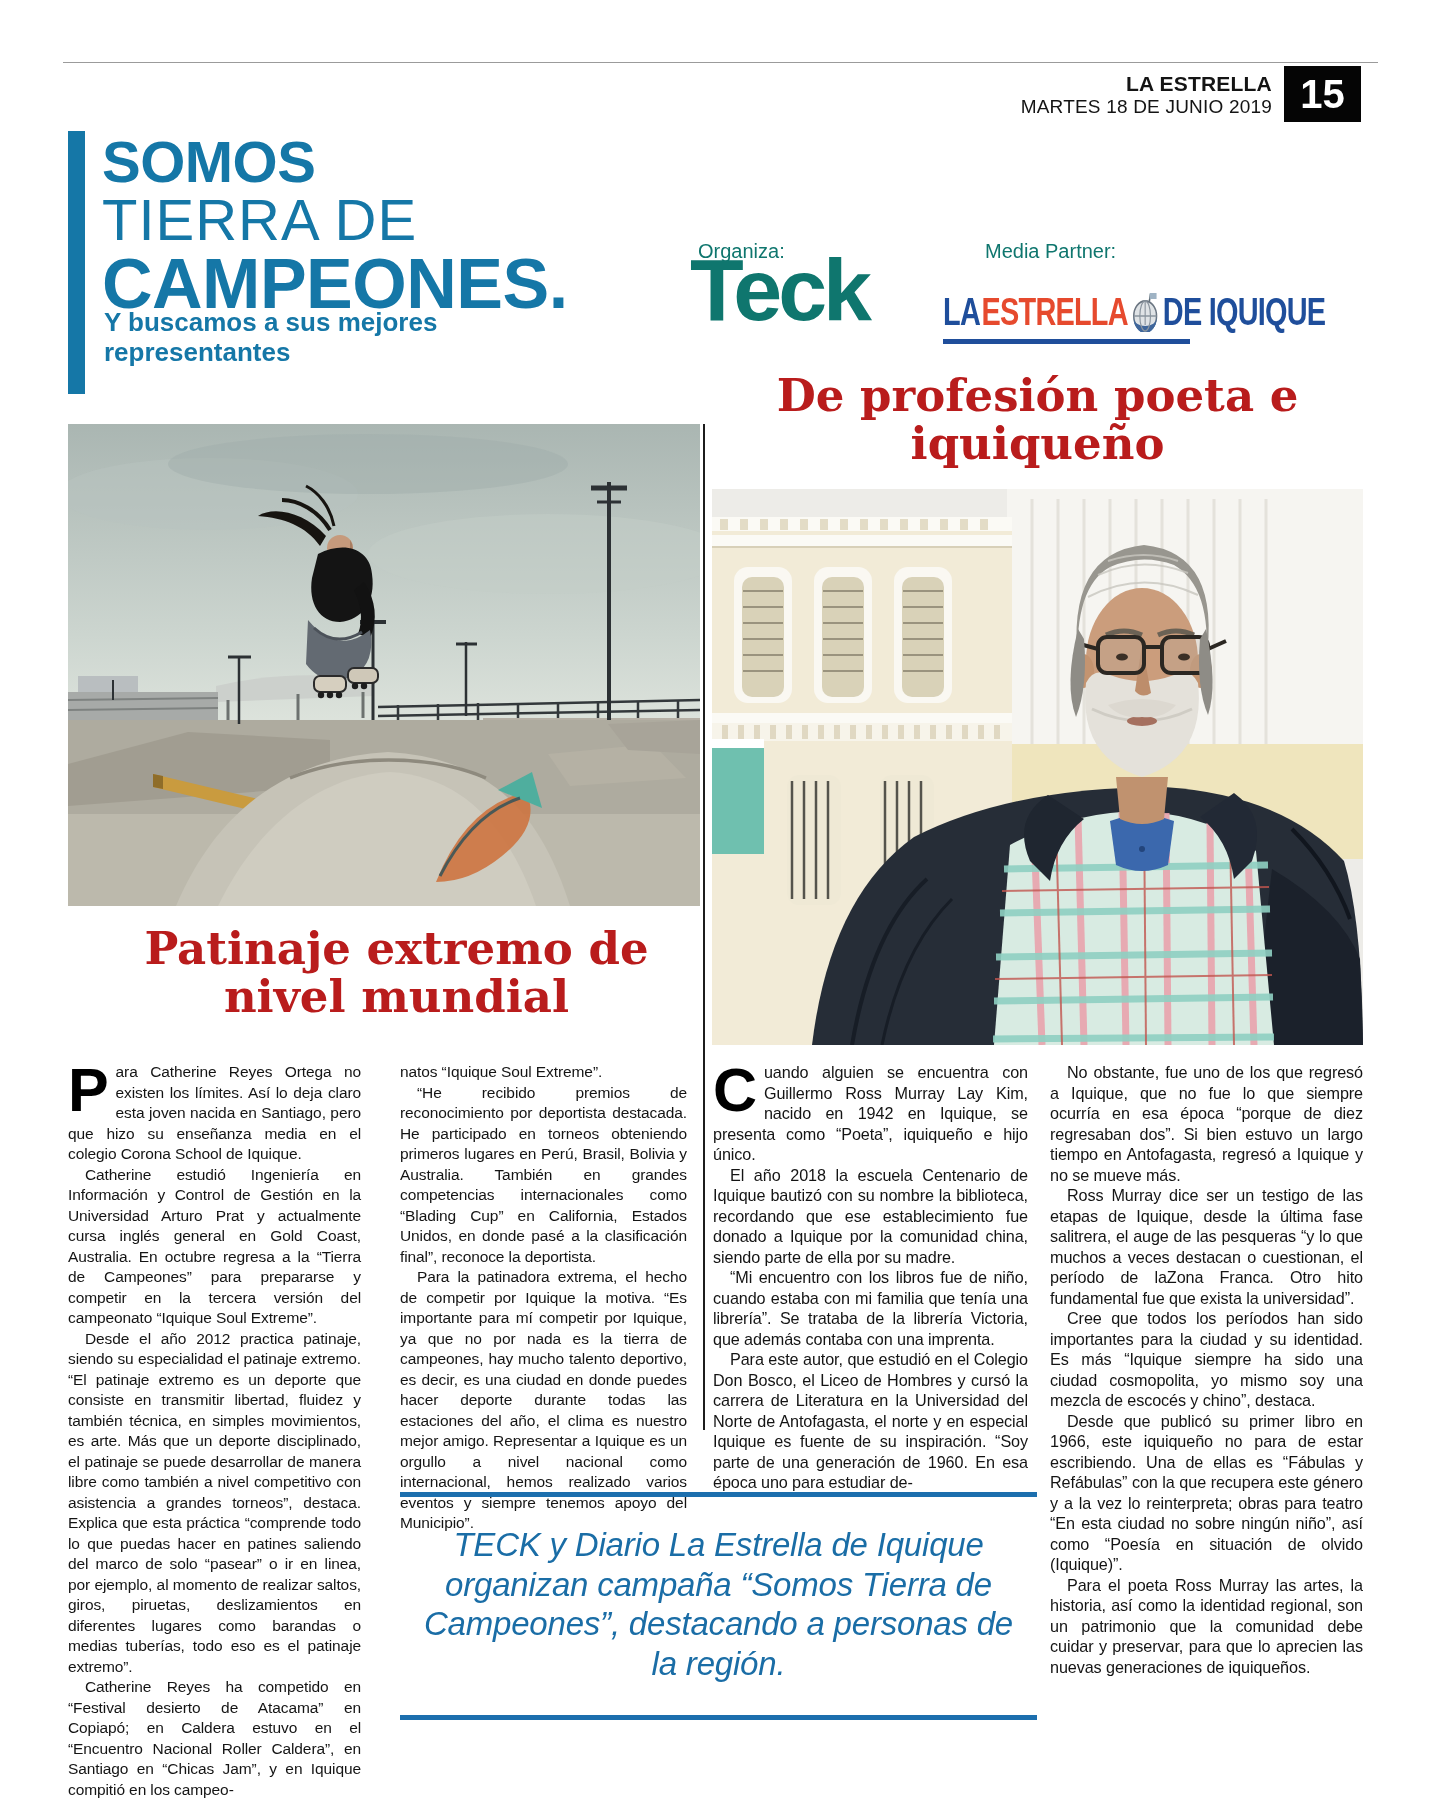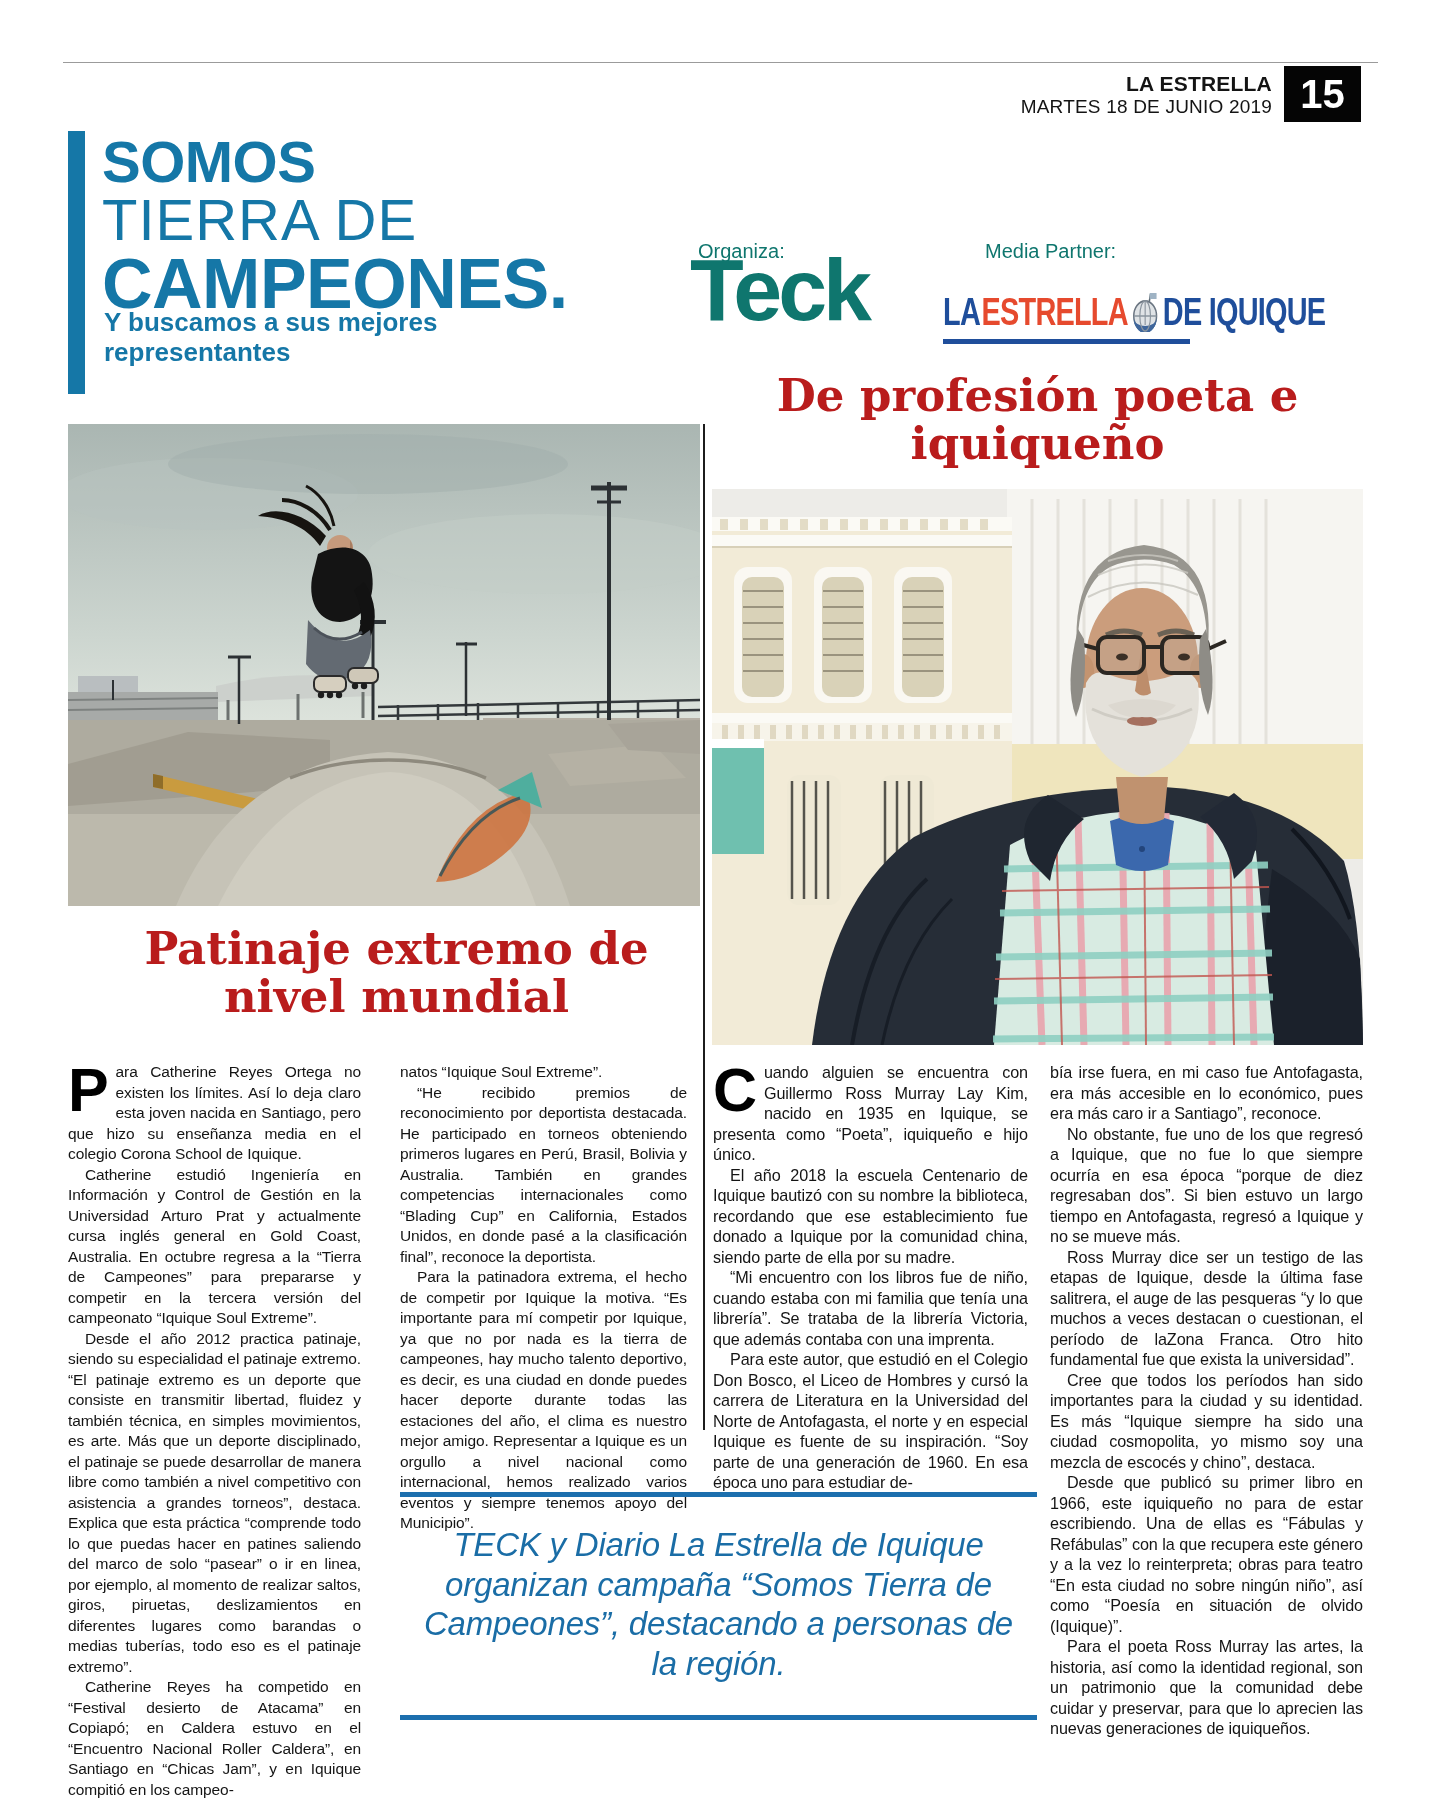--- a/index.html
+++ b/index.html
@@ -413,28 +413,27 @@
     <p>Catherine Reyes ha competido en “Festival desierto de Atacama” en Copiapó; en Caldera estuvo en el “Encuentro Nacional Roller Caldera”, en Santiago en “Chicas Jam”, y en Iquique compitió en los campeo-</p>
   </div>
 
   <div class="col" style="left:400px;width:287px;">
     <p class="lead">natos “Iquique Soul Extreme”.</p>
     <p>“He recibido premios de reconocimiento por deportista destacada. He participado en torneos obteniendo primeros lugares en Perú, Brasil, Bolivia y Australia. También en grandes competencias internacionales como “Blading Cup” en California, Estados Unidos, en donde pasé a la clasificación final”, reconoce la deportista.</p>
     <p>Para la patinadora extrema, el hecho de competir por Iquique la motiva. “Es importante para mí competir por Iquique, ya que no por nada es la tierra de campeones, hay mucho talento deportivo, es decir, es una ciudad en donde puedes hacer deporte durante todas las estaciones del año, el clima es nuestro mejor amigo. Representar a Iquique es un orgullo a nivel nacional como internacional, hemos realizado varios eventos y siempre tenemos apoyo del Municipio”.</p>
   </div>
 
   <div class="col bigger" style="left:713px;width:315px;">
-    <p class="lead"><span class="dropcap">C</span><span>uando alguien se encuentra con Guillermo Ross Murray Lay Kim, nacido en 1935 en Iquique, se presenta como “Poeta”, iquiqueño e hijo único.</span></p>
+    <p class="lead"><span class="dropcap">C</span><span>uando alguien se encuentra con Guillermo Ross Murray Lay Kim, nacido en 1942 en Iquique, se presenta como “Poeta”, iquiqueño e hijo único.</span></p>
     <p>El año 2018 la escuela Centenario de Iquique bautizó con su nombre la biblioteca, recordando que ese establecimiento fue donado a Iquique por la comunidad china, siendo parte de ella por su madre.</p>
     <p>“Mi encuentro con los libros fue de niño, cuando estaba con mi familia que tenía una librería”. Se trataba de la librería Victoria, que además contaba con una imprenta.</p>
     <p>Para este autor, que estudió en el Colegio Don Bosco, el Liceo de Hombres y cursó la carrera de Literatura en la Universidad del Norte de Antofagasta, el norte y en especial Iquique es fuente de su inspiración. “Soy parte de una generación de 1960. En esa época uno para estudiar de-</p>
   </div>
 
   <div class="col bigger" style="left:1050px;width:313px;">
-    <p class="lead">bía irse fuera, en mi caso fue Antofagasta, era más accesible en lo económico, pues era más caro ir a Santiago”, reconoce.</p>
     <p>No obstante, fue uno de los que regresó a Iquique, que no fue lo que siempre ocurría en esa época “porque de diez regresaban dos”. Si bien estuvo un largo tiempo en Antofagasta, regresó a Iquique y no se mueve más.</p>
     <p>Ross Murray dice ser un testigo de las etapas de Iquique, desde la última fase salitrera, el auge de las pesqueras “y lo que muchos a veces destacan o cuestionan, el período de laZona Franca. Otro hito fundamental fue que exista la universidad”.</p>
     <p>Cree que todos los períodos han sido importantes para la ciudad y su identidad. Es más “Iquique siempre ha sido una ciudad cosmopolita, yo mismo soy una mezcla de escocés y chino”, destaca.</p>
     <p>Desde que publicó su primer libro en 1966, este iquiqueño no para de estar escribiendo. Una de ellas es “Fábulas y Refábulas” con la que recupera este género y a la vez lo reinterpreta; obras para teatro “En esta ciudad no sobre ningún niño”, así como “Poesía en situación de olvido (Iquique)”.</p>
     <p>Para el poeta Ross Murray las artes, la historia, así como la identidad regional, son un patrimonio que la comunidad debe cuidar y preservar, para que lo aprecien las nuevas generaciones de iquiqueños.</p>
   </div>
 
   <aside class="pullquote">TECK y Diario La Estrella de Iquique organizan campaña “Somos Tierra de Campeones”, destacando a personas de la región.</aside>
 
 </div>

